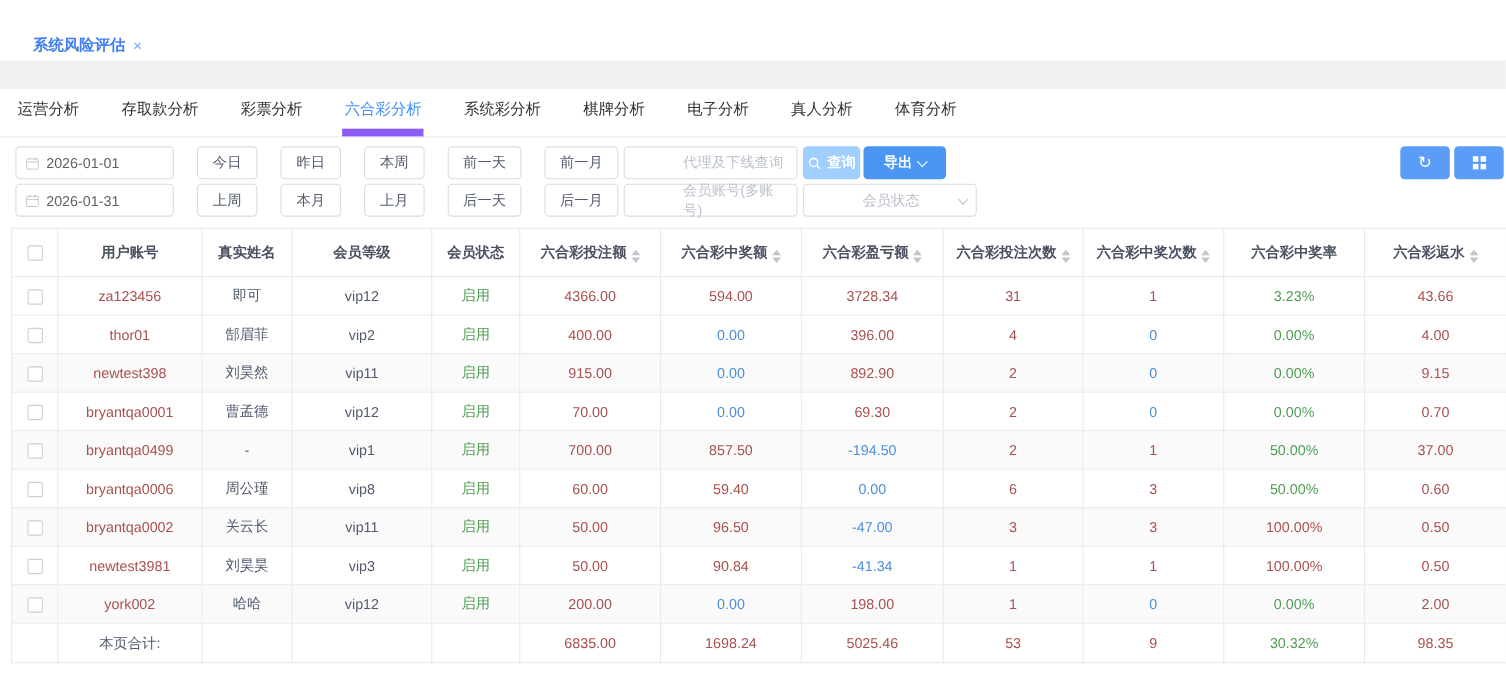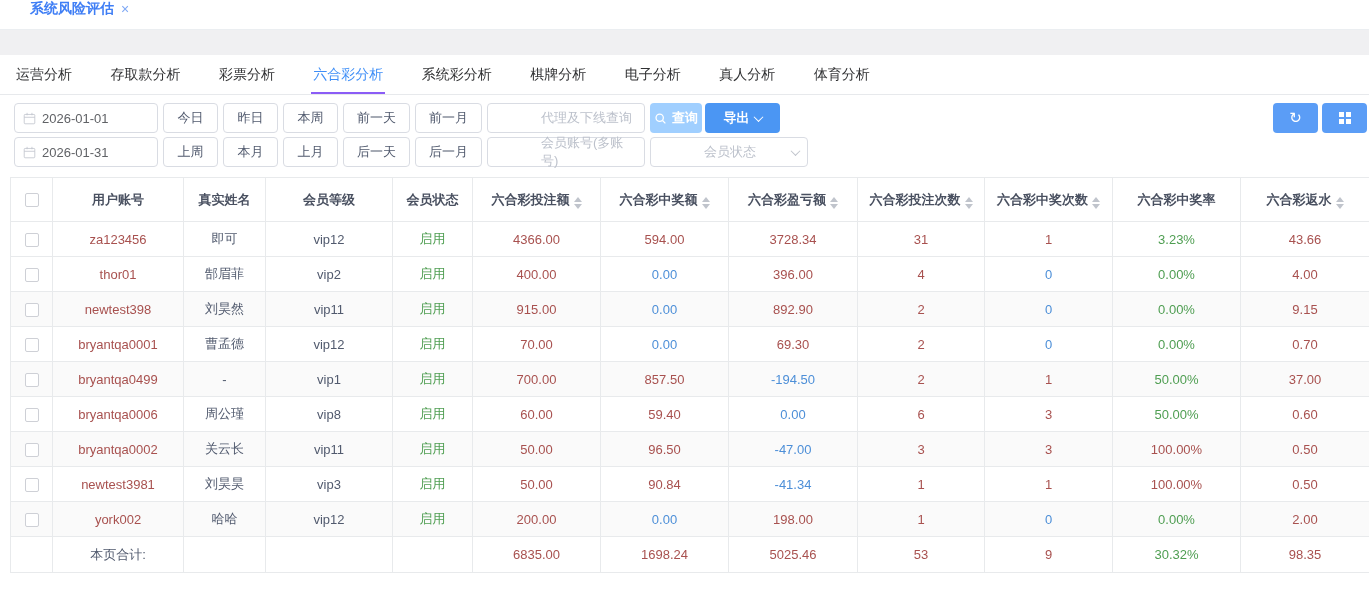--- a/index.html
+++ b/index.html
@@ -1,37 +1,37 @@
 <!DOCTYPE html>
 <html><head>
 <meta charset="utf-8">
 <style>
   * { margin:0; padding:0; box-sizing:border-box; }
   html,body { width:1369px; height:614px; overflow:hidden; background:#fff;
     font-family:"Liberation Sans","DejaVu Sans",sans-serif; }
   .toptab-bar { height:30px; background:#fff; border-bottom:1px solid #ebeef1;
-    display:flex; align-items:flex-start; padding-left:30px; }
+    display:flex; align-items:center; padding-left:30px;margin-top:26px; }
   .toptab { display:flex; align-items:center; gap:7px; cursor:pointer; }
   .toptab .ttl { color:#3f7ef5; font-size:14px; font-weight:bold; }
   .toptab .close { color:#7ea8f5; font-size:14px; line-height:1; }
   .gray-band { height:25px; background:#f0f0f2; }
   .nav-tabs { padding:10px 0 0 14px; border-bottom:1px solid #e7e9ec; }
   .tab { display:inline-block; margin-right:30px; padding:0 2px 10px 2px;
     font-size:14px; color:#303133; cursor:pointer; }
-  .tab.active { color:#3e8ef7; border-bottom:2px solid #8b5cf6; padding-bottom:8px; }
+  .tab.active { color:#3e8ef7; border-bottom:7px solid #8b5cf6; padding-bottom:8px; }
   .filters { position:relative; padding:8px 0 6px 14px; }
   .frow { display:flex; gap:5px; margin-bottom:4px; height:30px; align-items:center; }
   .inp { height:30px; border:1px solid #d9dce3; border-radius:4px; background:#fff;
     display:flex; align-items:center; padding:0 8px; gap:6px; font-size:13px; color:#606266; }
   .inp.date { width:144px; }
   .inp.txt { width:158px; }
   .ph { color:#bcc1cb;margin-left:45px; }
   .btn { height:30px; border:1px solid #d9dce3; border-radius:4px; background:#fff;
     font-size:13px; color:#515a6e; display:flex; align-items:center; justify-content:center;
-    cursor:pointer; }
+    cursor:pointer;margin-left:16px; }
   .btn.sm { width:55px; } .btn.md { width:67px; }
   .btn-primary { height:30px; border:none; border-radius:4px; color:#fff; font-size:13px;
     font-weight:bold; display:flex; align-items:center; justify-content:center; gap:5px; cursor:pointer; }
   .btn-search { width:52px; background:#a0cfff; }
   .btn-export { width:75px; background:#4b96f3; margin-left:-2px; }
   .select { width:158px; justify-content:space-between; cursor:pointer; }
   .chev { width:7px; height:7px; border-right:1.5px solid #fff; border-bottom:1.5px solid #fff;
     transform:rotate(45deg) translate(-1px,-1px); }
   .chev.gray { border-color:#c0c4cc; }
   .icon-btns { position:absolute; top:8px; right:2px; display:flex; gap:4px; }

